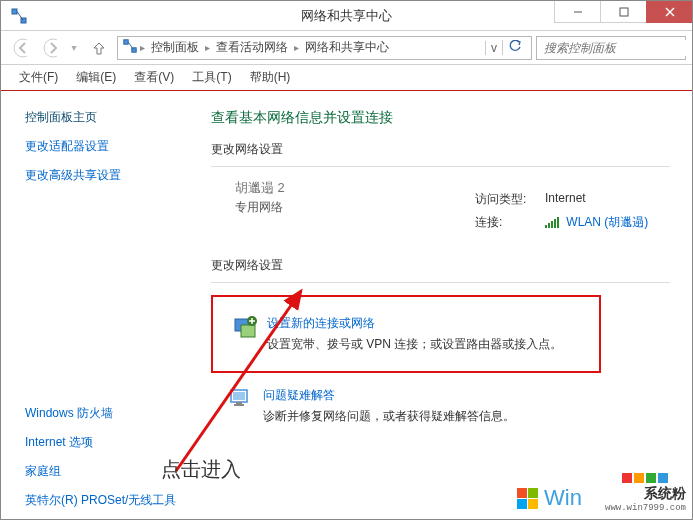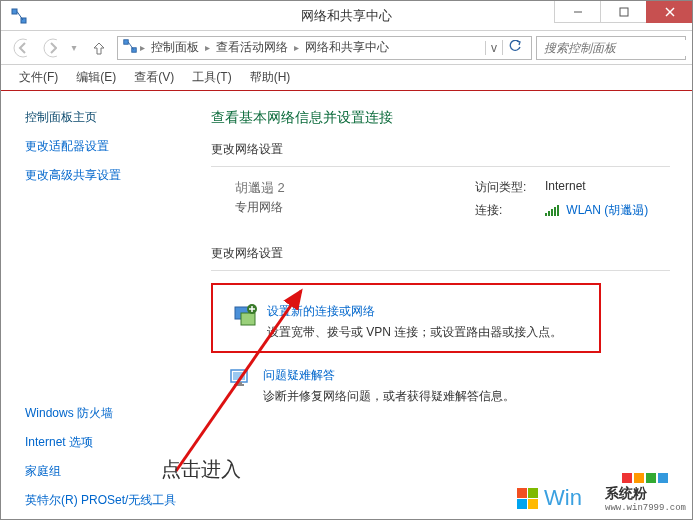--- a/index.html
+++ b/index.html
@@ -175,21 +175,21 @@
     margin: 4px 0 12px 0;
   }
   .netrow {
     display: flex;
     margin: 4px 0 0 24px;
     gap: 20px;
   }
   .netleft { width: 220px; }
   .netname { color: #737373; font-size: 13px; }
   .nettype { color: #555; font-size: 12px; margin-top:2px;}
-  .kv { display: grid; grid-template-columns: 70px auto; row-gap: 6px; font-size: 12px;}
+  .kv { display: grid; grid-template-columns: 70px auto; row-gap: 6px; font-size: 12px; margin-top: 12px;}
   .kv .k { color:#333; }
   .kv .v { color:#333; }
   .signal {
     display:inline-flex; align-items:flex-end; gap:1px; margin-right:4px; vertical-align:middle;
   }
   .signal span { width:2px; background:#2a8a2a; display:inline-block;}
   .signal span:nth-child(1){height:3px;}
   .signal span:nth-child(2){height:5px;}
   .signal span:nth-child(3){height:7px;}
   .signal span:nth-child(4){height:9px;}
@@ -202,21 +202,21 @@
   }
   .action .aicon {
     width: 24px; height: 24px;
     display:flex; align-items:center; justify-content:center;
     flex-shrink:0;
   }
   .action .atext .atitle { color:#0066cc; font-size:12px; }
   .action .atext .adesc { color:#333; font-size:12px; margin-top:4px;}
   .highlight-box {
     border: 2px solid #d11;
-    padding: 8px 10px 4px 2px;
+    padding: 8px 10px 12px 2px;
     margin: 6px 0 4px 0;
     width: 390px;
   }
   
   .arrow-overlay {
     position: absolute;
     left: 130px;
     top: 280px;
     pointer-events:none;
   }
@@ -231,21 +231,21 @@
   
   .watermark1 {
     position:absolute;
     right: 110px; bottom: 8px;
     display:flex; align-items:center; gap:6px;
     color:#3aa0e0; font-size:22px; font-weight:300;
   }
   .watermark2 {
     position:absolute;
     right: 6px; bottom: 6px;
-    text-align:left;
+    text-align:right;
     font-size: 14px;
     color:#333;
   }
   .watermark2 .dots { display:grid; grid-template-columns:repeat(4,10px); gap:2px; margin-bottom:2px; justify-content:center;}
   .watermark2 .dots span{width:10px;height:10px;}
   .flag { display:grid; grid-template-columns: 10px 10px; grid-template-rows:10px 10px; gap:1px;}
   .flag span:nth-child(1){background:#f25022;}
   .flag span:nth-child(2){background:#7fba00;}
   .flag span:nth-child(3){background:#00a4ef;}
   .flag span:nth-child(4){background:#ffb900;}

